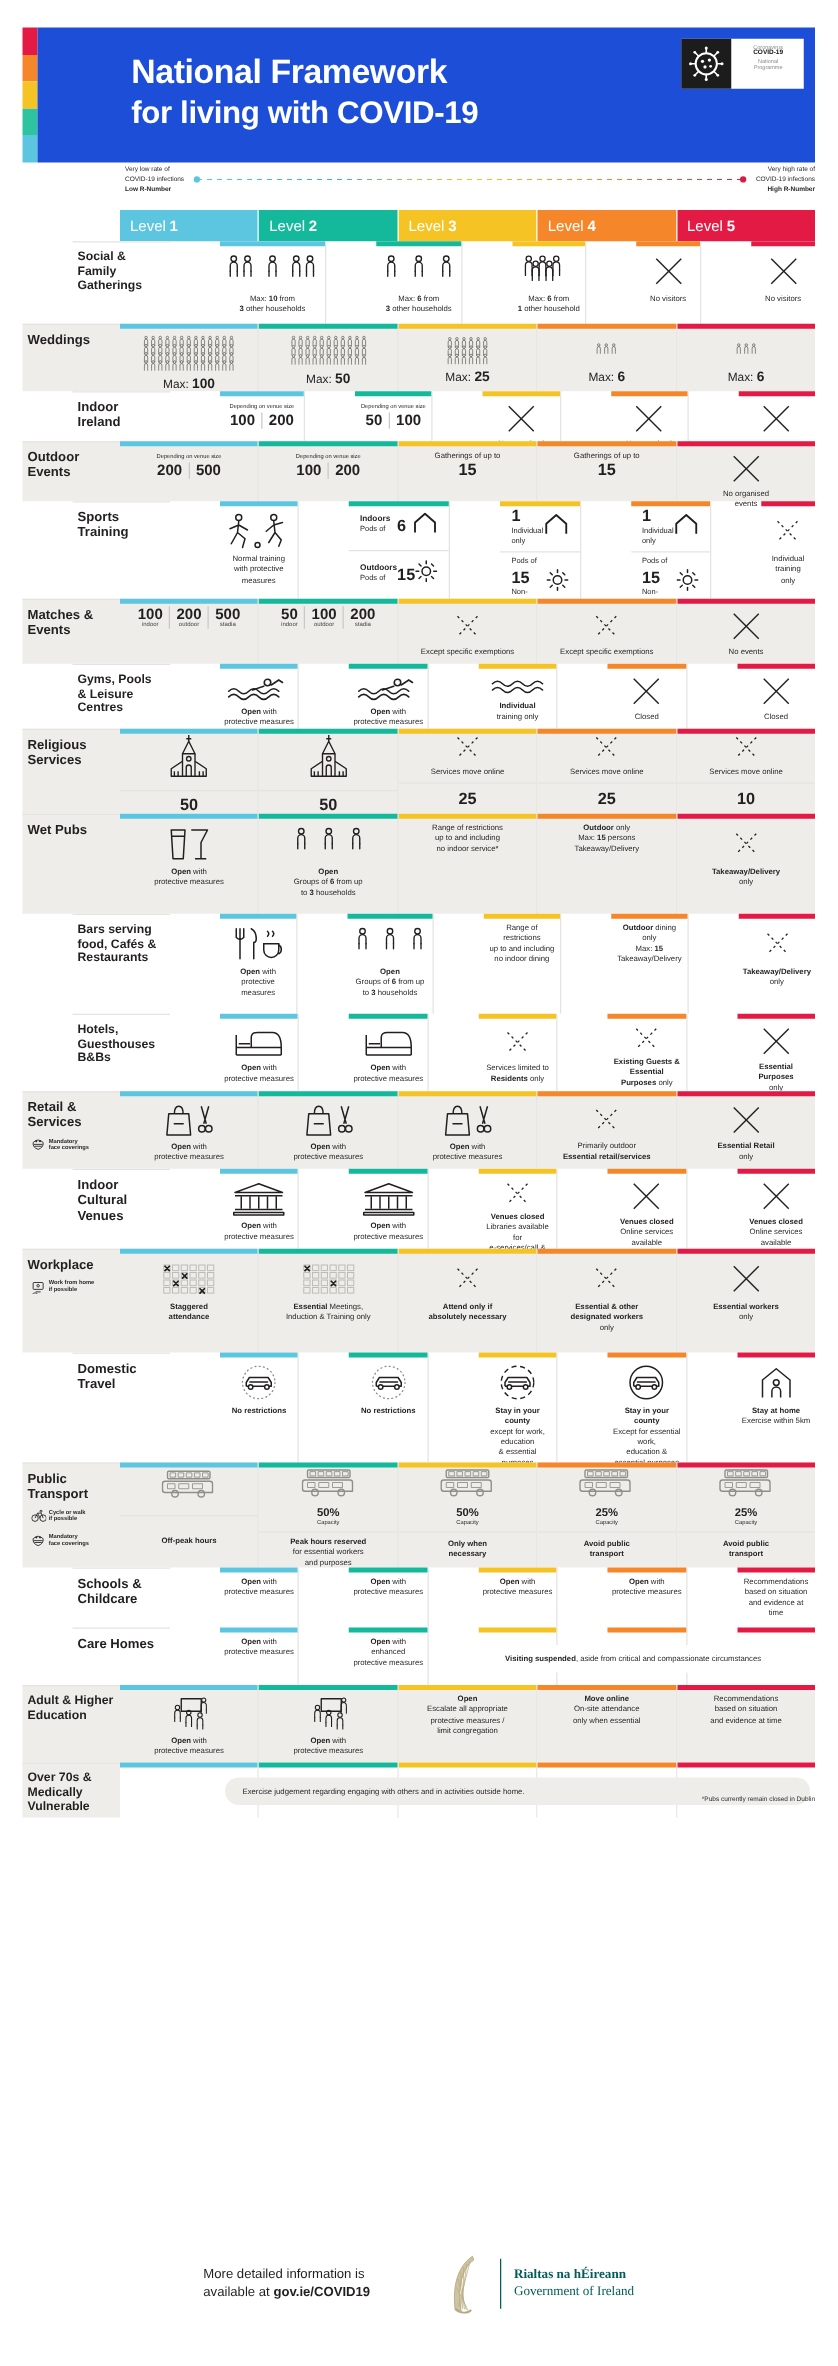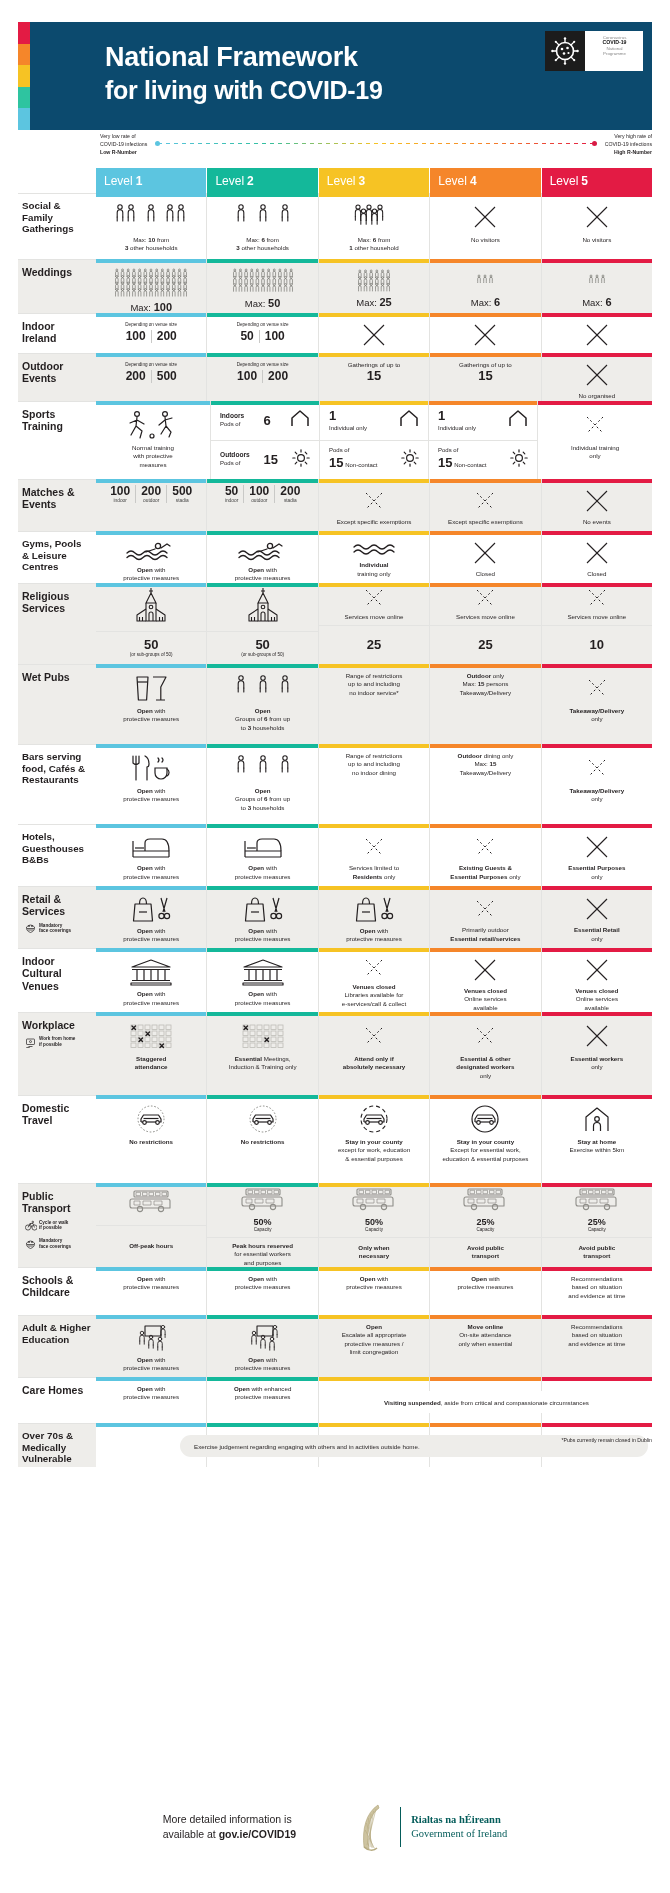--- a/index.html
+++ b/index.html
@@ -7,21 +7,21 @@
   body {
     width:670px; height:1893px; position:relative;
     font-family:"Liberation Sans", sans-serif;
     color:#231f20; overflow:hidden;
   }
 
   
   .header-wrap { position:absolute; left:0; top:22px; width:670px; height:108px; }
   .color-stripe { position:absolute; left:18px; top:0; width:12px; height:108px; display:flex; flex-direction:column; }
   .color-stripe div { flex:1; }
-  .header-band { position:absolute; left:30px; top:0; right:18px; height:108px; background:#0c4a6e;padding-left:12px; }
+  .header-band { position:absolute; left:30px; top:0; right:18px; height:108px; background:#1d4ed8;padding-left:12px; }
   .header-title { position:absolute; left:75px; top:20px; color:#fff; }
   .header-title .l1 { font-size:27px; font-weight:bold; letter-spacing:-0.3px; line-height:1.15; }
   .header-title .l2 { font-size:25px; font-weight:bold; letter-spacing:-0.3px; line-height:1.2; margin-top:2px;}
   .covid-logo { position:absolute; right:9px; top:9px; width:98px; height:40px; display:flex; background:#fff; }
   .covid-logo .virus { width:40px; height:40px; background:#1c1c1c; position:relative; }
   .covid-logo .virus svg { position:absolute; left:5px; top:5px; }
   .covid-logo .txt { flex:1; padding:4px 3px 0 4px; line-height:1.15; }
   .covid-logo .txt div { font-size:4.4px; color:#8a8a8a; }
   .covid-logo .txt div.b { font-size:5.2px; color:#111; font-weight:bold; }
 
@@ -44,21 +44,21 @@
   .row { display:flex; position:relative; }
   .rowhead { width:78px; flex:none; padding:6px 5px 4px 4px; font-size:10.5px; font-weight:bold; line-height:1.18; }
   .rowhead.small { font-size:9.8px; }
   .cells { flex:1; display:flex; }
   .cell { flex:1; position:relative; display:flex; flex-direction:column;
           align-items:center; justify-content:flex-start; padding:4px 3px 5px; }
   .cell .capbar { position:absolute; left:0; right:0; top:0; height:4px; }
   .cell.sep { border-right:1px solid #e3e3e1; }
   .row.shaded .rowhead, .row.shaded .cell { background:#eeedea; }
   .row.shaded .rowhead { background:#eeedea; }
-  .row.plain .rowhead, .row.plain .cell { background:#ffffff; }
+  .row.plain .rowhead, .row.plain .cell { background:#ffffff;margin-left:40px; }
   .row .rowhead { border-top:1px solid #e3e3e1; }
 
   .ico { height:30px; display:flex; align-items:center; justify-content:center; margin-top:5px; }
   .txt { font-size:6.2px; line-height:1.35; text-align:center; color:#231f20; }
   .txt b { font-weight:bold; }
   .big { font-size:13px; font-weight:bold; line-height:1.1; }
   .mid { font-size:9px; font-weight:bold; }
   .tiny { font-size:4.6px; line-height:1.3; text-align:center; }
   .maxline { font-size:9.5px; margin-top:3px; }
   .maxline b { font-size:11px; }
@@ -1223,21 +1223,21 @@
                 <line x1="3" y1="3" x2="23" y2="23" stroke="#231f20" stroke-width="1.1"></line>
                 <line x1="23" y1="3" x2="3" y2="23" stroke="#231f20" stroke-width="1.1"></line>
               </svg>
             </div>
             <div class="txt" style="margin-top:4px">
               <div>Closed</div>
             </div>
           </div>
         </div>
     </div>
-      <div class="row shaded" style="height:81px">
+      <div class="row shaded" style="height:68px">
       <div class="rowhead">
         <div>Religious Services</div>
         </div>
       <div class="cells" style="position:relative">
           <div class="cell splitcell sep">
             <div class="capbar" style="background:#5cc5e0"></div>
      <div class="half top">
         <div><svg width="34" height="36" stroke="#231f20" stroke-width="1.1" fill="none" stroke-linejoin="round">
       <path d="M17 1 L17 6 M15 4 h4"></path>
                   <path d="M17 6 L12 16 L22 16 Z"></path>
@@ -2182,20 +2182,51 @@
           <div class="cell  ">
             <div class="capbar" style="background:#e31b44"></div>
             <div class="txt" style="margin-top:4px">
               <div>Recommendations</div>
               <div>based on situation</div>
               <div>and evidence at time</div>
             </div>
           </div>
         </div>
     </div>
+      <div class="row plain" style="height:46px">
+      <div class="rowhead">
+        <div>Care Homes</div>
+        </div>
+      <div class="cells" style="position:relative">
+          <div class="cell sep">
+            <div class="capbar" style="background:#5cc5e0"></div>
+            <div class="txt" style="margin-top:4px">
+              <div><b>Open</b> with</div>
+              <div>protective measures</div>
+            </div>
+          </div>
+          <div class="cell sep">
+            <div class="capbar" style="background:#14b89a"></div>
+            <div class="txt" style="margin-top:4px">
+              <div><b>Open</b> with enhanced</div>
+              <div>protective measures</div>
+            </div>
+          </div>
+          <div class="cell sep">
+            <div class="capbar" style="background:#f6c324"></div>
+          </div>
+          <div class="cell sep">
+            <div class="capbar" style="background:#f5862a"></div>
+          </div>
+          <div class="cell ">
+            <div class="capbar" style="background:#e31b44"></div>
+          </div>
+          <div class="widebanner" style="left:227px;right:2px;top:14px;height:22px;"><b>Visiting suspended</b>, aside from critical and compassionate circumstances</div>
+        </div>
+    </div>
       <div class="row shaded" style="height:62px">
       <div class="rowhead small">
         <div>Adult &amp; Higher Education</div>
         </div>
       <div class="cells" style="position:relative">
           <div class="cell  sep">
             <div class="capbar" style="background:#5cc5e0"></div>
             <div class="ico">
               <svg width="40" height="28" stroke="#231f20" stroke-width="1.1" fill="none" stroke-linejoin="round">
       <rect x="14" y="2" width="16" height="10"></rect>
@@ -2276,51 +2307,20 @@
             </div>
           </div>
           <div class="cell  ">
             <div class="capbar" style="background:#e31b44"></div>
             <div class="txt" style="margin-top:4px">
               <div>Recommendations</div>
               <div>based on situation</div>
               <div>and evidence at time</div>
             </div>
           </div>
-        </div>
-    </div>
-      <div class="row plain" style="height:46px">
-      <div class="rowhead">
-        <div>Care Homes</div>
-        </div>
-      <div class="cells" style="position:relative">
-          <div class="cell sep">
-            <div class="capbar" style="background:#5cc5e0"></div>
-            <div class="txt" style="margin-top:4px">
-              <div><b>Open</b> with</div>
-              <div>protective measures</div>
-            </div>
-          </div>
-          <div class="cell sep">
-            <div class="capbar" style="background:#14b89a"></div>
-            <div class="txt" style="margin-top:4px">
-              <div><b>Open</b> with enhanced</div>
-              <div>protective measures</div>
-            </div>
-          </div>
-          <div class="cell sep">
-            <div class="capbar" style="background:#f6c324"></div>
-          </div>
-          <div class="cell sep">
-            <div class="capbar" style="background:#f5862a"></div>
-          </div>
-          <div class="cell ">
-            <div class="capbar" style="background:#e31b44"></div>
-          </div>
-          <div class="widebanner" style="left:227px;right:2px;top:14px;height:22px;"><b>Visiting suspended</b>, aside from critical and compassionate circumstances</div>
         </div>
     </div>
       <div class="row shaded" style="height:44px">
       <div class="rowhead small">
         <div>Over 70s &amp; Medically Vulnerable</div>
         </div>
       <div class="cells" style="position:relative">
           <div class="cell sep" style="background:#fff">
          <div class="capbar" style="background:#5cc5e0"></div>
           </div>

